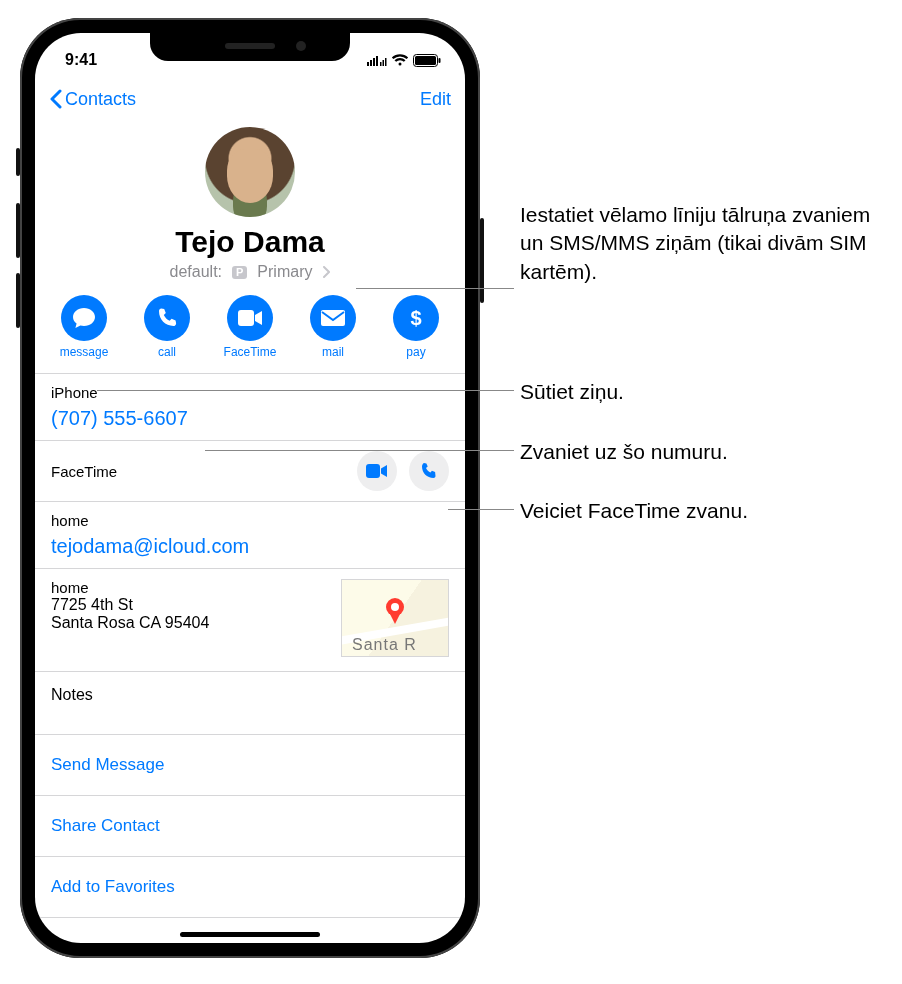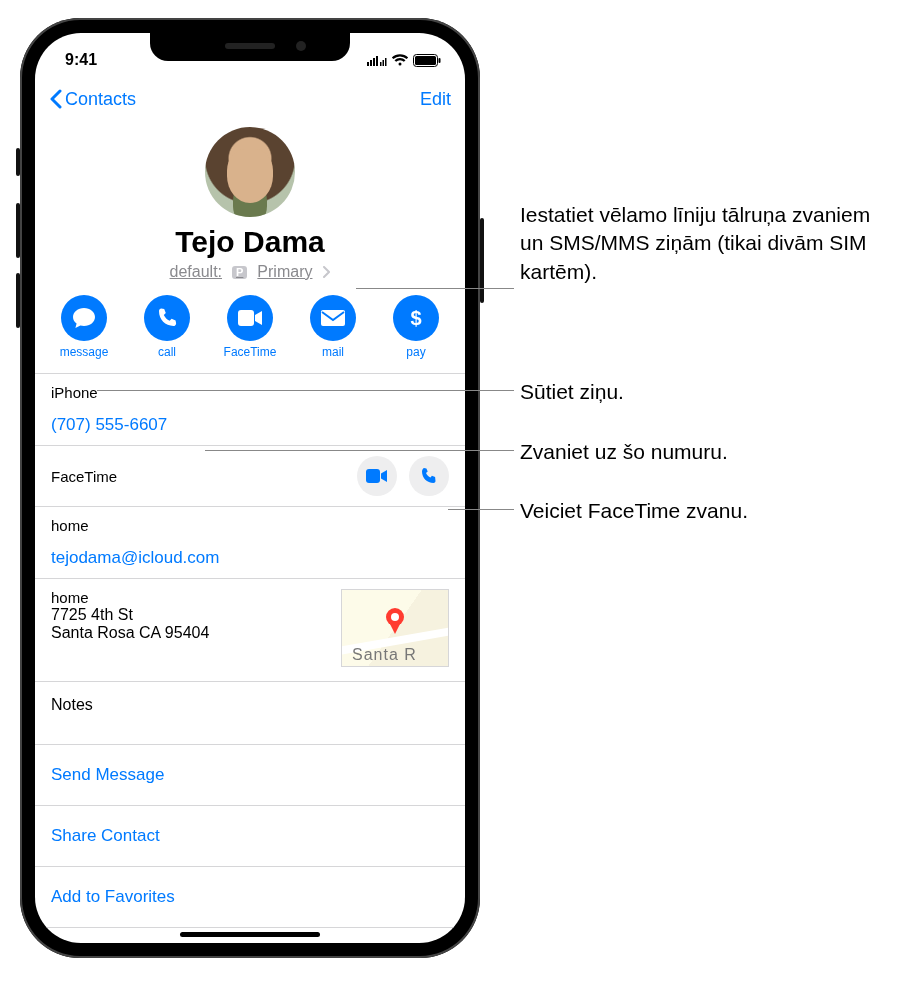--- a/index.html
+++ b/index.html
@@ -85,40 +85,40 @@
   .avatar::after{
     content:"";
     position:absolute; left:22px; top:22px; width:46px; height:54px;
     background: #d9b28c; border-radius: 40% 40% 50% 50%;
     box-shadow: 0 30px 0 -6px #6a7a4e;
   }
   .name { text-align:center; font-size: 30px; font-weight:700; }
   .simline {
     text-align:right; margin-top: 4px;
     color:#8a8a8e; font-size:16px;
-    display:flex; align-items:center; justify-content:center; gap:10px;text-decoration:underline;
+    display:flex; align-items:center; justify-content:center; gap:10px;
   }
   .sim-badge {
     display:inline-block; background:#c7c7cc; color:#fff;
     font-size:11px; font-weight:700; padding:1px 4px; border-radius:3px; line-height:1;
   }
   .chev { color:#c7c7cc; }
   .actions {
     display:flex; justify-content:space-between;
     padding: 14px 14px 14px;
   }
   .abtn { display:flex; flex-direction:column; align-items:center; gap:4px; width:70px; }
   .circle {
     width:46px; height:46px; border-radius:50%; background:#007aff;
     display:flex; align-items:center; justify-content:center; color:#fff;
   }
   .alabel { font-size:12px; color:#007aff; }
   .row { padding: 10px 16px; border-top:1px solid #d6d6d8; }
   .row-lbl { font-size:15px; color:#000; }
-  .row-val { font-size:17px; color:#007aff; margin-top:14px; }
+  .row-val { font-size:20px; color:#007aff; margin-top:6px; }
   .row-ft {
     display:flex; align-items:center; justify-content:space-between;
     padding:10px 16px; border-top:1px solid #d6d6d8;
   }
   .ft-btns { display:flex; gap:12px; }
   .ft-circ {
     width:40px; height:40px; border-radius:50%;
     background:#eeeeef; display:flex; align-items:center; justify-content:center; color:#007aff;
   }
   .row-addr {

